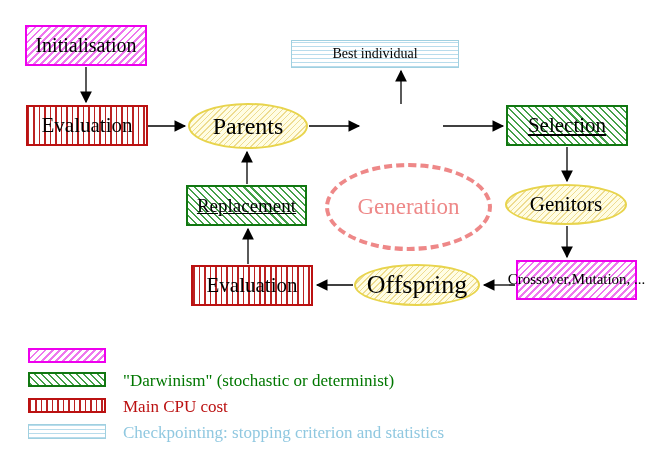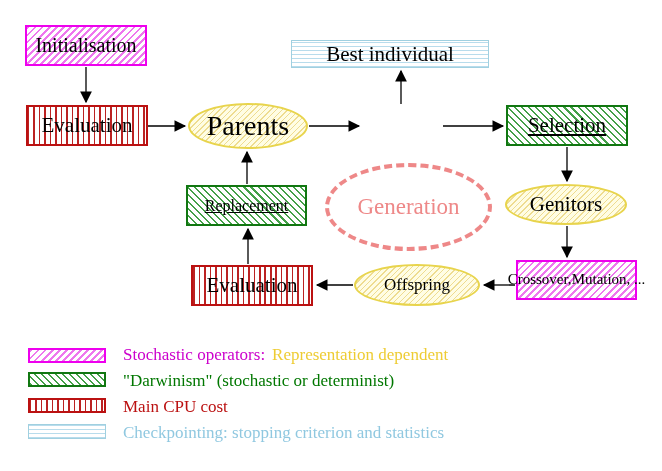--- a/index.html
+++ b/index.html
@@ -35,31 +35,31 @@
     border:1.5px solid #a0d0e0;
     background:repeating-linear-gradient(0deg,#b8dcec 0 1px,rgba(0,0,0,0) 1px 4px);
   }
   .ellipse-yellow{
     border:2px solid #e8d44c;border-radius:50%;
     background:#fffde4 repeating-linear-gradient(135deg,#eedc90 0 1px,rgba(0,0,0,0) 1px 4px);
   }
   
   #n-init       {left:25px;  top:25px;  width:122px; height:41px; font-size:20px;}
   #n-eval-top   {left:26px;  top:105px; width:122px; height:41px; font-size:21px;}
-  #n-parents    {left:188px; top:103px; width:120px; height:46px; font-size:28px;}
-  #n-best       {left:291px; top:40px;  width:198px; height:28px; font-size:21px;}
+  #n-parents    {left:188px; top:103px; width:120px; height:46px; font-size:24px;}
+  #n-best       {left:291px; top:40px;  width:168px; height:28px; font-size:14px;}
   #n-stop       {left:362px; top:105px; width:80px;  height:40px; font-size:21px; border-radius:11px;}
   #n-selection  {left:506px; top:105px; width:122px; height:41px; font-size:21px;}
-  #n-replacement{left:186px; top:185px; width:121px; height:41px; font-size:16px;}
+  #n-replacement{left:186px; top:185px; width:121px; height:41px; font-size:19px;}
   #n-generation {left:325px; top:163px; width:167px; height:88px;
                  border:4px dashed #ee8888;border-radius:50%;
                  color:#ee8888;font-size:23px;background:transparent;}
   #n-genitors   {left:505px; top:184px; width:122px; height:41px; font-size:21px;}
   #n-eval-bot   {left:191px; top:265px; width:122px; height:41px; font-size:21px;}
-  #n-offspring  {left:354px; top:264px; width:126px; height:42px; font-size:17px;}
+  #n-offspring  {left:354px; top:264px; width:126px; height:42px; font-size:26px;}
   #n-crossover  {left:516px; top:260px; width:121px; height:40px; font-size:15px;
                  flex-direction:row;line-height:1.15;}
   
   #arrows{position:absolute;left:0;top:0;width:662px;height:471px;pointer-events:none;}
   
   .legend-swatch{position:absolute;left:28px;width:78px;height:15px;box-sizing:border-box;}
   #sw-1{top:348px;}
   #sw-2{top:372px;}
   #sw-3{top:398px;}
   #sw-4{top:424px;}
@@ -120,20 +120,17 @@
   <div class="node hatch-magenta" id="n-crossover">
     <span>Crossover,</span>
     <span>Mutation, ...</span>
   </div>
 
   <div class="legend-swatch hatch-magenta" id="sw-1"></div>
   <div class="legend-swatch hatch-green" id="sw-2"></div>
   <div class="legend-swatch stripe-red" id="sw-3"></div>
   <div class="legend-swatch stripe-cyan" id="sw-4"></div>
 
-  <div class="legend-text" id="lt-1">
-    <span>Stochastic operators:</span><span class="sec">Representation dependent</span>
-  </div>
   <div class="legend-text" id="lt-2">"Darwinism" (stochastic or determinist)</div>
   <div class="legend-text" id="lt-3">Main CPU cost</div>
   <div class="legend-text" id="lt-4">Checkpointing: stopping criterion and statistics</div>
 
 </div>
 
 </body></html>

